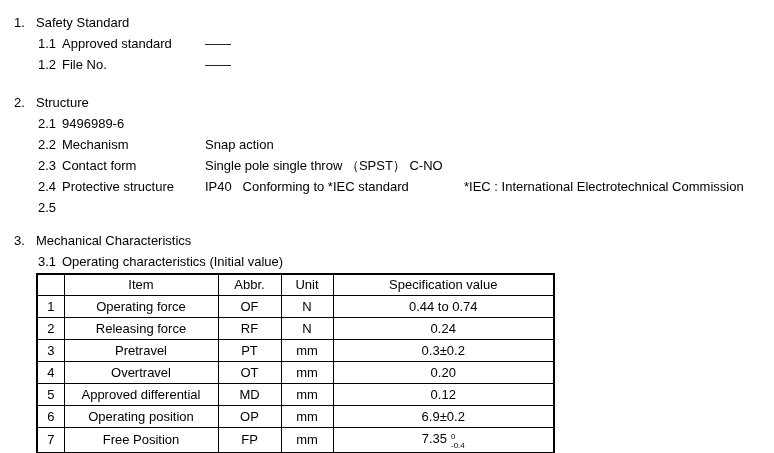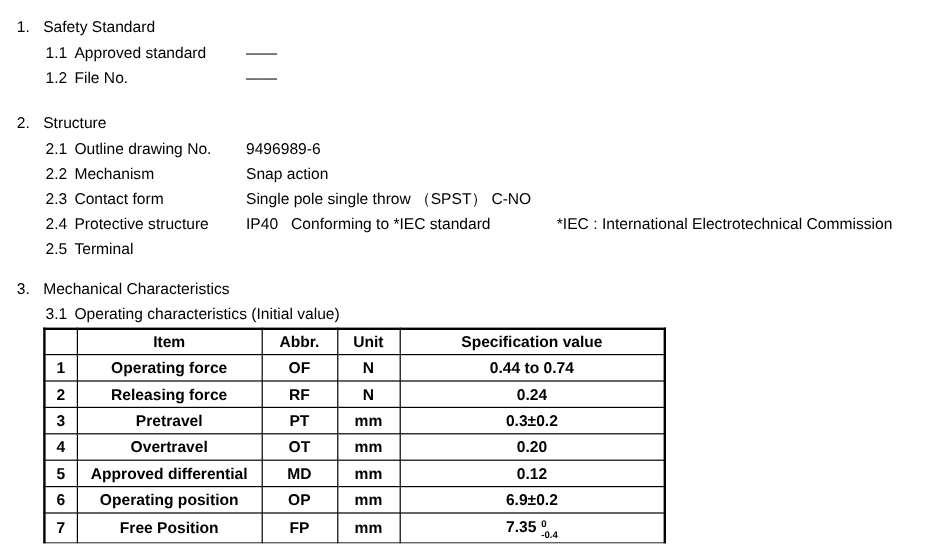--- a/index.html
+++ b/index.html
@@ -28,21 +28,21 @@
   table.spec {
     border-collapse: collapse;
     table-layout: fixed;
     width: 517px;
     margin: 1px 0 0 22px;
     border: 2px solid #000;
   }
   table.spec th, table.spec td {
     border: 1px solid #000;
     padding: 0;
-    font-weight: bold;
+    font-weight: normal;
     font-size: 13px;
     line-height: 15px;
     overflow: hidden;
   }
   tr.hrow  { height: 21px; }
   tr.drow  { height: 22px; }
   tr.lastrow { height: 26px; }
   td.c, th.c { text-align: center; }
   td.item { text-align: center; padding-left: 9px; }
   td.specv { text-align: center; position: relative; }
@@ -71,33 +71,33 @@
       <span class="sub-num">1.1</span><span class="sub-label">Approved standard</span><span class="sub-value">――</span>
     </div>
     <div class="line sub">
       <span class="sub-num">1.2</span><span class="sub-label">File No.</span><span class="sub-value">――</span>
     </div>
 
     <div class="line sec-head mt-sec2">
       <span class="sec-num">2.</span><span>Structure</span>
     </div>
     <div class="line sub">
-      <span class="sub-num">2.1</span><span class="sub-label">Outline drawing No.</span><span class="sub-value">9496989-6</span>
+      <span class="sub-num">2.1</span><span class="sub-value">9496989-6</span>
     </div>
     <div class="line sub">
       <span class="sub-num">2.2</span><span class="sub-label">Mechanism</span><span class="sub-value">Snap action</span>
     </div>
     <div class="line sub">
       <span class="sub-num">2.3</span><span class="sub-label">Contact form</span><span class="sub-value">Single pole single throw （SPST） C-NO</span>
     </div>
     <div class="line sub">
       <span class="sub-num">2.4</span><span class="sub-label">Protective structure</span><span class="sub-value fixed">IP40   Conforming to *IEC standard</span><span class="sub-value">*IEC : International Electrotechnical Commission</span>
     </div>
     <div class="line sub">
-      <span class="sub-num">2.5</span><span class="sub-label">Terminal</span>
+      <span class="sub-num">2.5</span>
     </div>
 
     <div class="line sec-head mt-sec3">
       <span class="sec-num">3.</span><span>Mechanical Characteristics</span>
     </div>
     <div class="line sub">
       <span class="sub-num">3.1</span><span>Operating characteristics (Initial value)</span>
     </div>
 
     <table class="spec">

